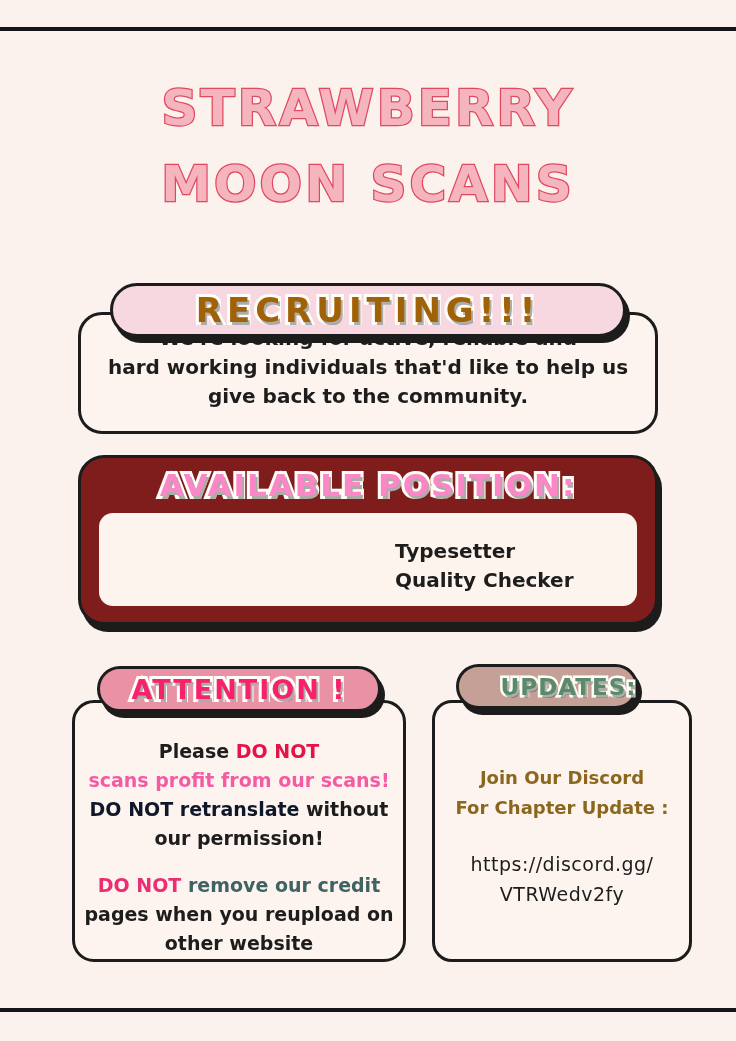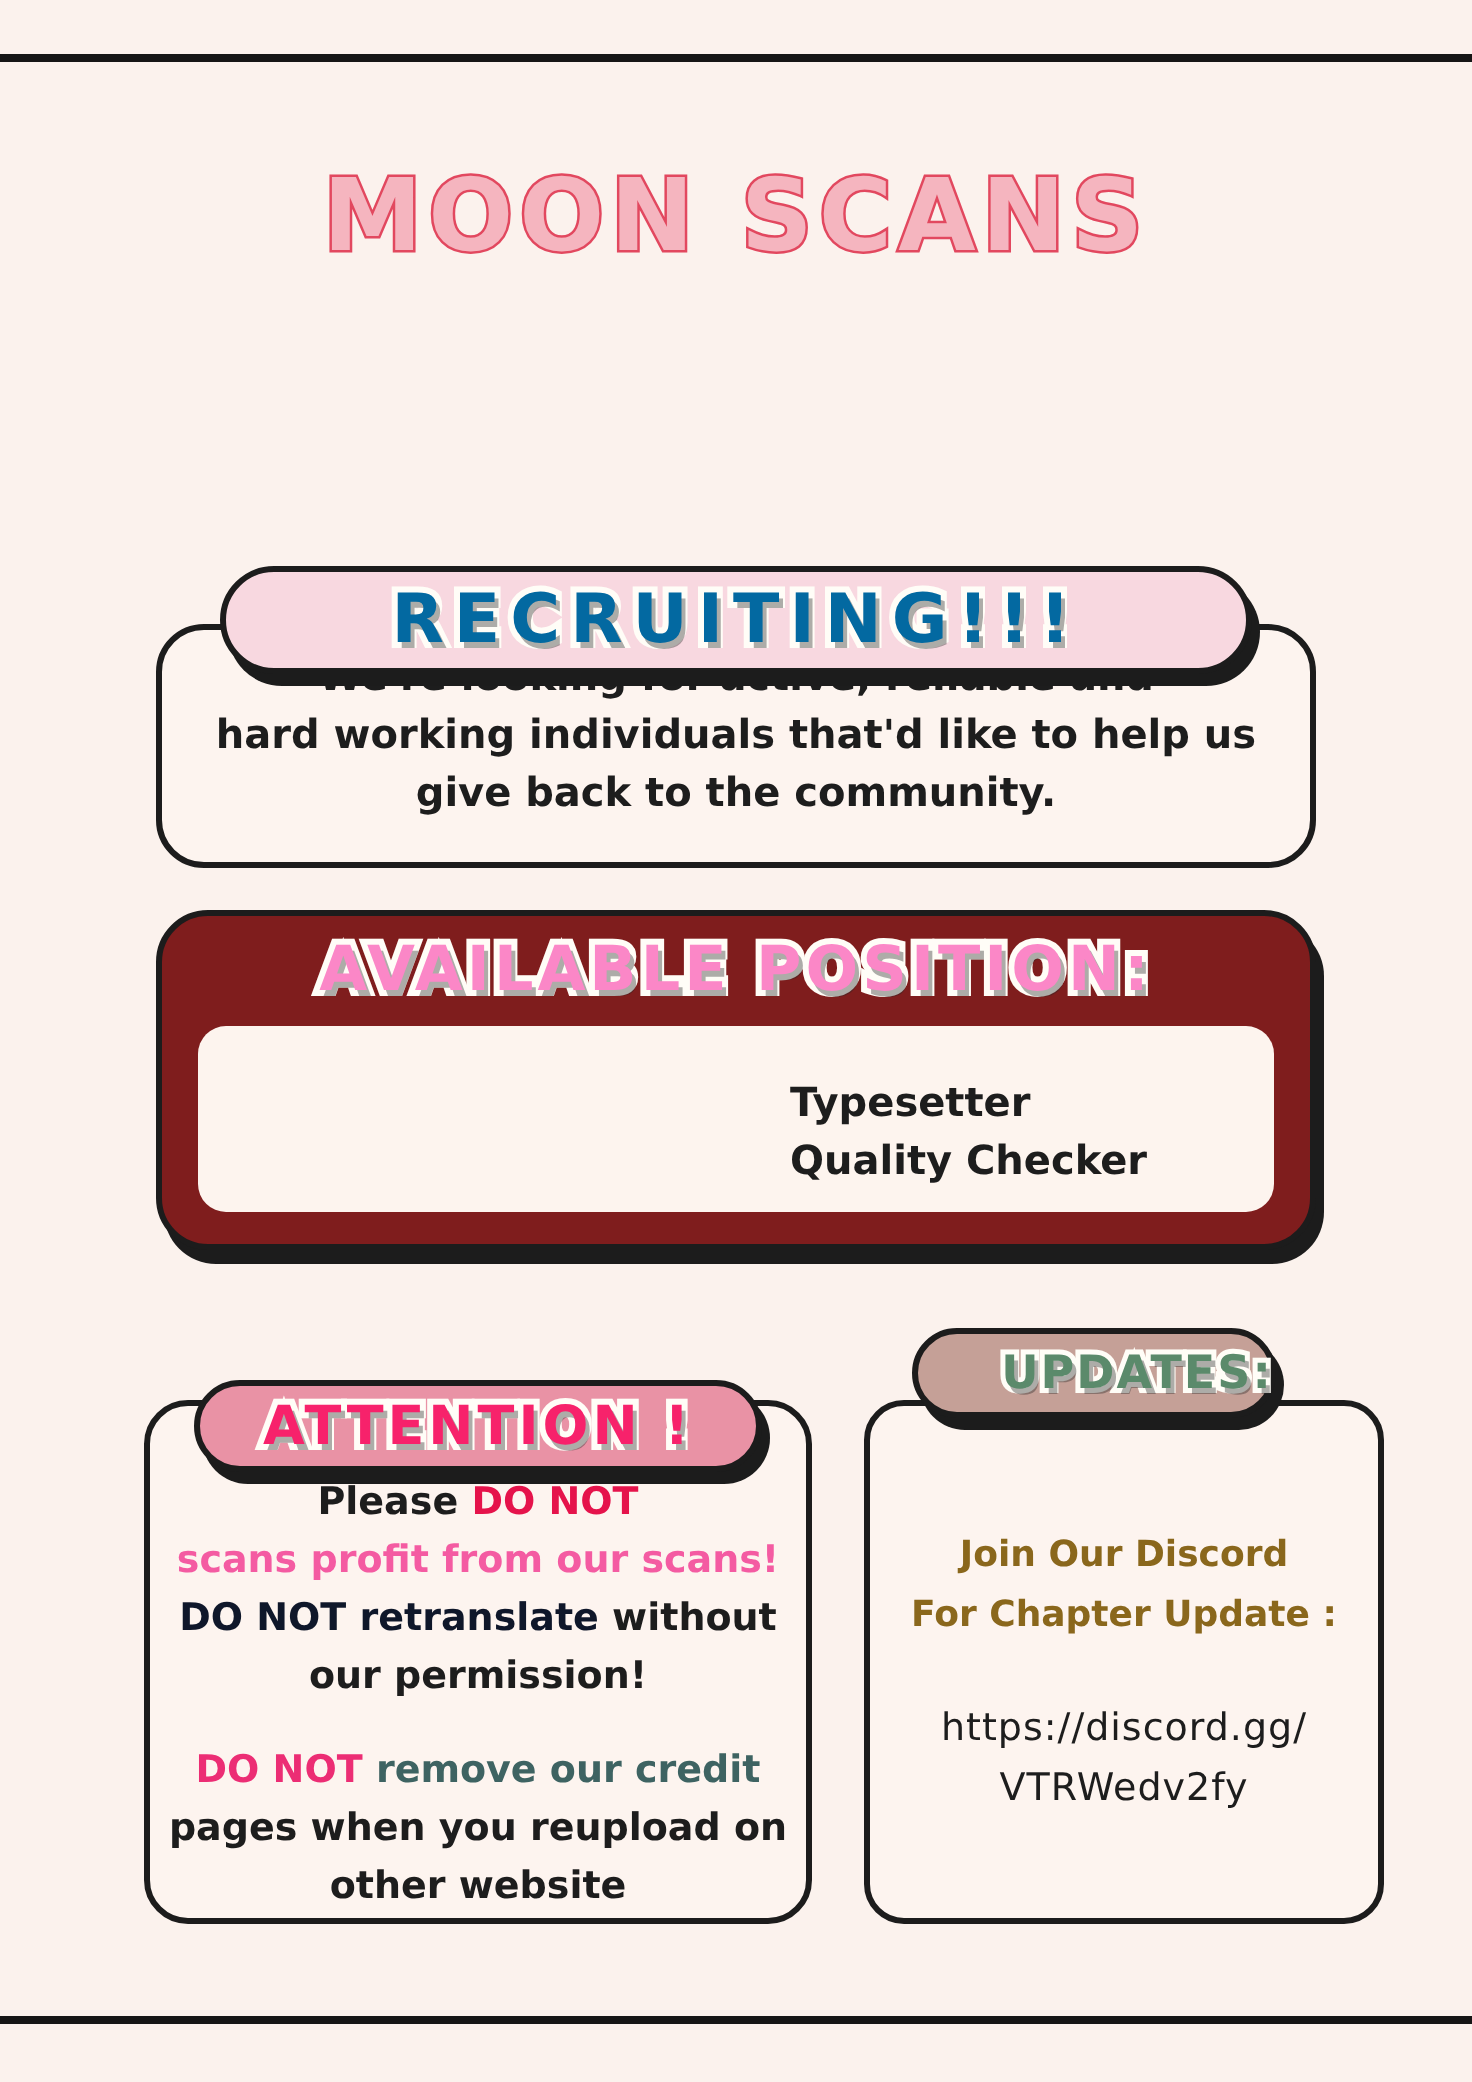--- a/index.html
+++ b/index.html
@@ -28,30 +28,30 @@
 
   
   .pill {
     position:absolute; z-index:3;
     border:3px solid #1c1c1c;
     box-shadow:4px 6px 0 #1c1c1c;
     display:flex; align-items:center; justify-content:center;
     box-sizing:border-box;
   }
   .pill-recruiting { left:110px; top:283px; width:516px; height:54px; border-radius:30px; background:#f8d8e0; }
-  .pill-attention  { left:97px;  top:690px; width:284px; height:46px; border-radius:26px; background:#e992a5; }
+  .pill-attention  { left:97px;  top:666px; width:284px; height:46px; border-radius:26px; background:#e992a5; }
   .pill-updates    { left:456px; top:664px; width:182px; height:45px; border-radius:25px; background:#c5a097; }
 
   .bubble {
     font-weight:bold; white-space:nowrap;
     -webkit-text-stroke:6px #fffdf7;
     paint-order:stroke fill;
     text-shadow:2px 3px 0 rgba(40,40,40,0.38);
   }
-  .bubble-green   { color:#0369a1; font-size:34px; letter-spacing:5px; }
+  .bubble-green   { color:#a16207; font-size:34px; letter-spacing:5px; }
   .bubble-pink    { color:#fb87c7; font-size:31px; letter-spacing:2px; }
   .bubble-hotpink { color:#f7226b; font-size:27px; letter-spacing:2px; }
   .bubble-sage    { color:#5b8a6b; font-size:23px; letter-spacing:1px;padding-left:43px; -webkit-text-stroke:5px #fffdf7; }
 
   
   .panel {
     position:absolute; z-index:2;
     border:3px solid #1c1c1c;
     background:#fdf4ef;
     box-sizing:border-box;
@@ -98,20 +98,21 @@
   .discord-link { margin-top:26px; font-size:19px; font-weight:normal; line-height:30px; color:#1d1d1d; letter-spacing:0.5px; }
 </style>
 </head>
 <body>
 
 <div class="page">
 
   <div class="rule rule-top"></div>
 
   <div class="title">
+    <div class="title-line">STRAWBERRY</div>
     <div class="title-line">MOON SCANS</div>
   </div>
 
   <div class="pill pill-recruiting">
     <span class="bubble bubble-green">RECRUITING!!!</span>
   </div>
   <div class="panel panel-recruiting">
     <div class="body-line">We're looking for active, reliable and</div>
     <div class="body-line">hard working individuals that'd like to help us</div>
     <div class="body-line">give back to the community.</div>

